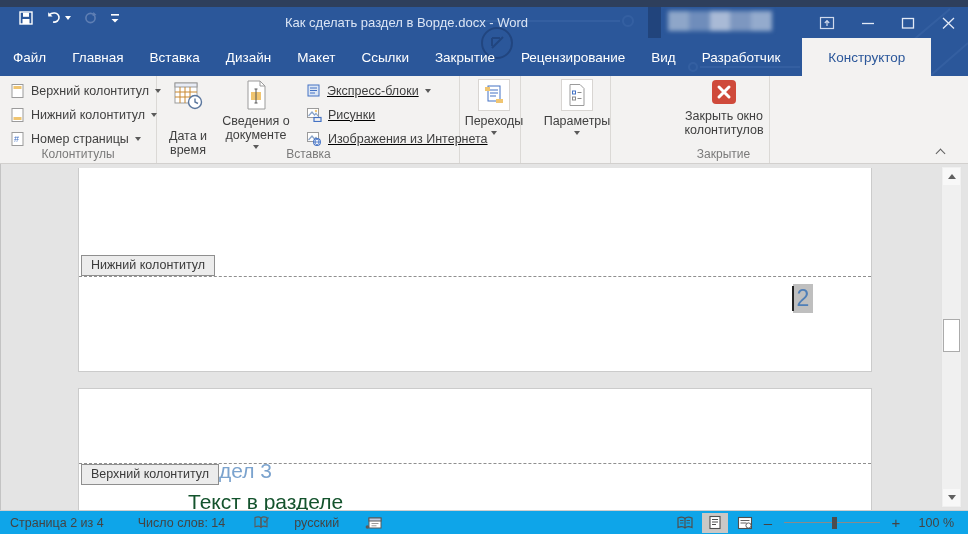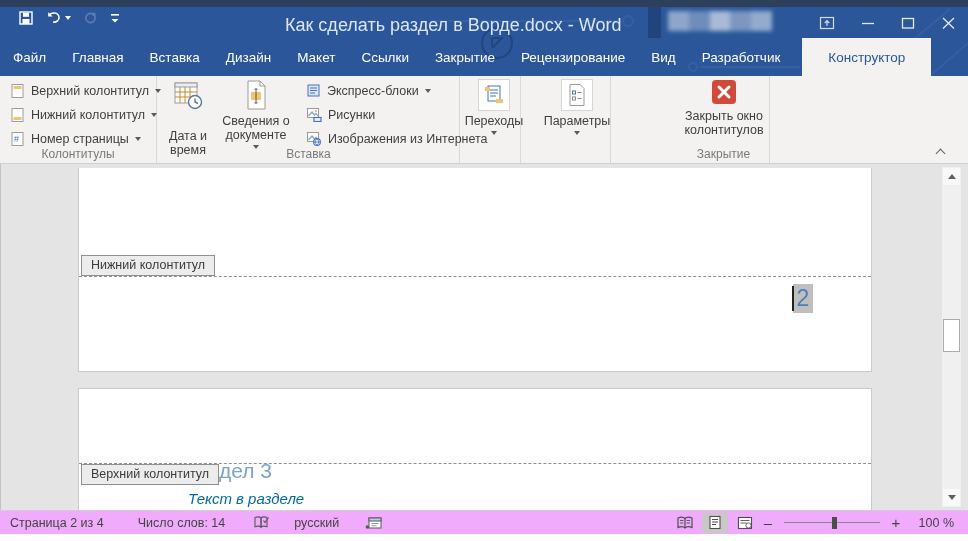--- a/index.html
+++ b/index.html
@@ -9,21 +9,21 @@
 
   
   .top-edge { position:absolute; left:0; top:0; width:968px; height:7px; background:#2e3f5c; }
 
   
   .header-blue { position:absolute; left:0; top:7px; width:968px; height:69px; background:#2b579a; overflow:hidden; }
   .decor { position:absolute; left:0; top:0; pointer-events:none; }
   .titlebar { position:absolute; left:0; top:0; width:968px; height:31px; }
   .qat { position:absolute; left:18px; top:3px; display:flex; align-items:center; gap:12px; }
   .qat .qbtn { display:flex; align-items:center; gap:2px; cursor:default; }
-  .doc-title { position:absolute; left:285px; top:8px; color:#dbe5f5; font-size:18px; white-space:nowrap; }
+  .doc-title { position:absolute; left:285px; top:8px; color:#dbe5f5; font-size:13px; white-space:nowrap; }
   .redacted { position:absolute; left:668px; top:4px; width:104px; height:20px; display:flex; filter:blur(2px); }
   .redacted i { flex:1; }
   .win-controls { position:absolute; right:12px; top:0; height:31px; display:flex; align-items:center; gap:26px; }
 
   .tabrow { position:absolute; left:0; top:31px; width:968px; height:38px; display:flex; align-items:stretch; }
   .tab { color:#ffffff; font-size:13.5px; padding:0 13px; display:flex; align-items:center; cursor:default; white-space:nowrap; }
   .tab.active { background:#f3f2f1; color:#2b579a; margin-left:9px; padding:0 26px; }
   .tab-right { position:absolute; right:8px; top:31px; height:38px; display:flex; align-items:center; gap:20px; color:#fff; }
   .helper { display:flex; align-items:center; gap:7px; font-size:13.5px; color:#fff; }
 
@@ -48,31 +48,31 @@
   .page1 { top:4px; height:204px; border-top:none; }
   .page2 { top:224px; height:122px; border-bottom:none; }
   .dashed { position:absolute; left:0; right:0; border-top:1px dashed #8f8f8f; }
   .hf-tag { position:absolute; left:2px; background:#ececec; border:1px solid #8f8f8f; font-size:12.5px;
             color:#3a3a3a; padding:2px 9px 3px 9px; white-space:nowrap; z-index:3; }
   .pagenum-sel { position:absolute; left:714px; top:116px; width:20px; height:29px; background:#bfbfbf;
                  display:flex; align-items:center; justify-content:center; }
   .pagenum-sel .num { color:#4f7fb8; font-size:23px; }
   .text-cursor { position:absolute; left:-1px; top:2px; width:1.5px; height:25px; background:#222; }
   .heading { position:absolute; left:106px; top:70px; font-size:21px; color:#7ba3ce; z-index:1; white-space:nowrap; }
-  .bodytext { position:absolute; left:109px; top:101px; font-size:15px; color:#0369a1; white-space:nowrap;font-style:italic; }
+  .bodytext { position:absolute; left:109px; top:101px; font-size:21px; color:#14532d; white-space:nowrap; }
 
   
   .vscroll { position:absolute; left:940px; top:2px; width:21px; height:342px; background:#f0f0f0; border:1px solid #e3e3e3; }
   .scroll-btn { position:absolute; left:1px; width:17px; height:17px; background:#f8f8f8; display:flex; align-items:center; justify-content:center; }
   .tri-up { width:0; height:0; border-left:4px solid transparent; border-right:4px solid transparent; border-bottom:5px solid #606060; }
   .tri-down { width:0; height:0; border-left:4px solid transparent; border-right:4px solid transparent; border-top:5px solid #606060; }
   .scroll-thumb { position:absolute; left:1px; top:152px; width:17px; height:33px; background:#ffffff; border:1px solid #ababab; }
 
   
-  .statusbar { position:absolute; left:0; top:510px; width:968px; height:24px; background:#f0abfc;
+  .statusbar { position:absolute; left:0; top:510px; width:968px; height:24px; background:#0ea5e9;
                border-top:1px solid #cfcfcf; display:flex; align-items:center; font-size:12.5px; color:#444; }
   .statusbar .sseg { padding:0 10px; display:flex; align-items:center; gap:6px; white-space:nowrap; cursor:default; }
   .status-right { margin-left:auto; display:flex; align-items:center; gap:4px; padding-right:14px; }
   .viewbtn { width:26px; height:20px; display:flex; align-items:center; justify-content:center; cursor:default; }
   .viewbtn.active { background:#cac8c6; }
   .zoom-track { position:relative; width:96px; height:14px; display:flex; align-items:center; margin:0 6px; }
   .zoom-track .zline { width:100%; height:1px; background:#8a8a8a; }
   .zoom-track .zthumb { position:absolute; left:48px; top:1px; width:5px; height:12px; background:#4d4d4d; }
   .zsign { font-size:15px; color:#444; width:12px; text-align:center; cursor:default; }
   .zoom-pct { width:48px; text-align:right; }
@@ -219,21 +219,21 @@
         <svg width="26" height="32" viewBox="0 0 26 32">
           <path d="M5 2 h12 l5 5 v23 h-17 Z" fill="#fff" stroke="#9b9b9b"></path>
           <path d="M17 2 v5 h5" fill="none" stroke="#9b9b9b"></path>
           <rect x="8" y="13" width="10" height="8" fill="#f0c571"></rect>
           <path d="M13 10 v14" stroke="#555" stroke-width="1"></path>
           <path d="M11.5 10 h3 M11.5 24 h3" stroke="#555" stroke-width="1"></path>
         </svg>
         <span class="blabel">Сведения о документе</span>
         <span class="caret bcaret"></span>
       </div>
-      <div class="small-stack" style="left:142px;">
+      <div class="small-stack" style="left:142px;text-decoration:underline;">
         <div class="sbtn">
           <svg width="15" height="15" viewBox="0 0 15 15">
             <rect x="2" y="2" width="11" height="11" fill="#dce6f4" stroke="#4472c4"></rect>
             <path d="M4 5 h7 M4 7.5 h7 M4 10 h5" stroke="#4472c4" stroke-width="1"></path>
           </svg>
           <span>Экспресс-блоки</span>
           <span class="caret"></span>
         </div>
         <div class="sbtn">
           <svg width="16" height="15" viewBox="0 0 16 15">

